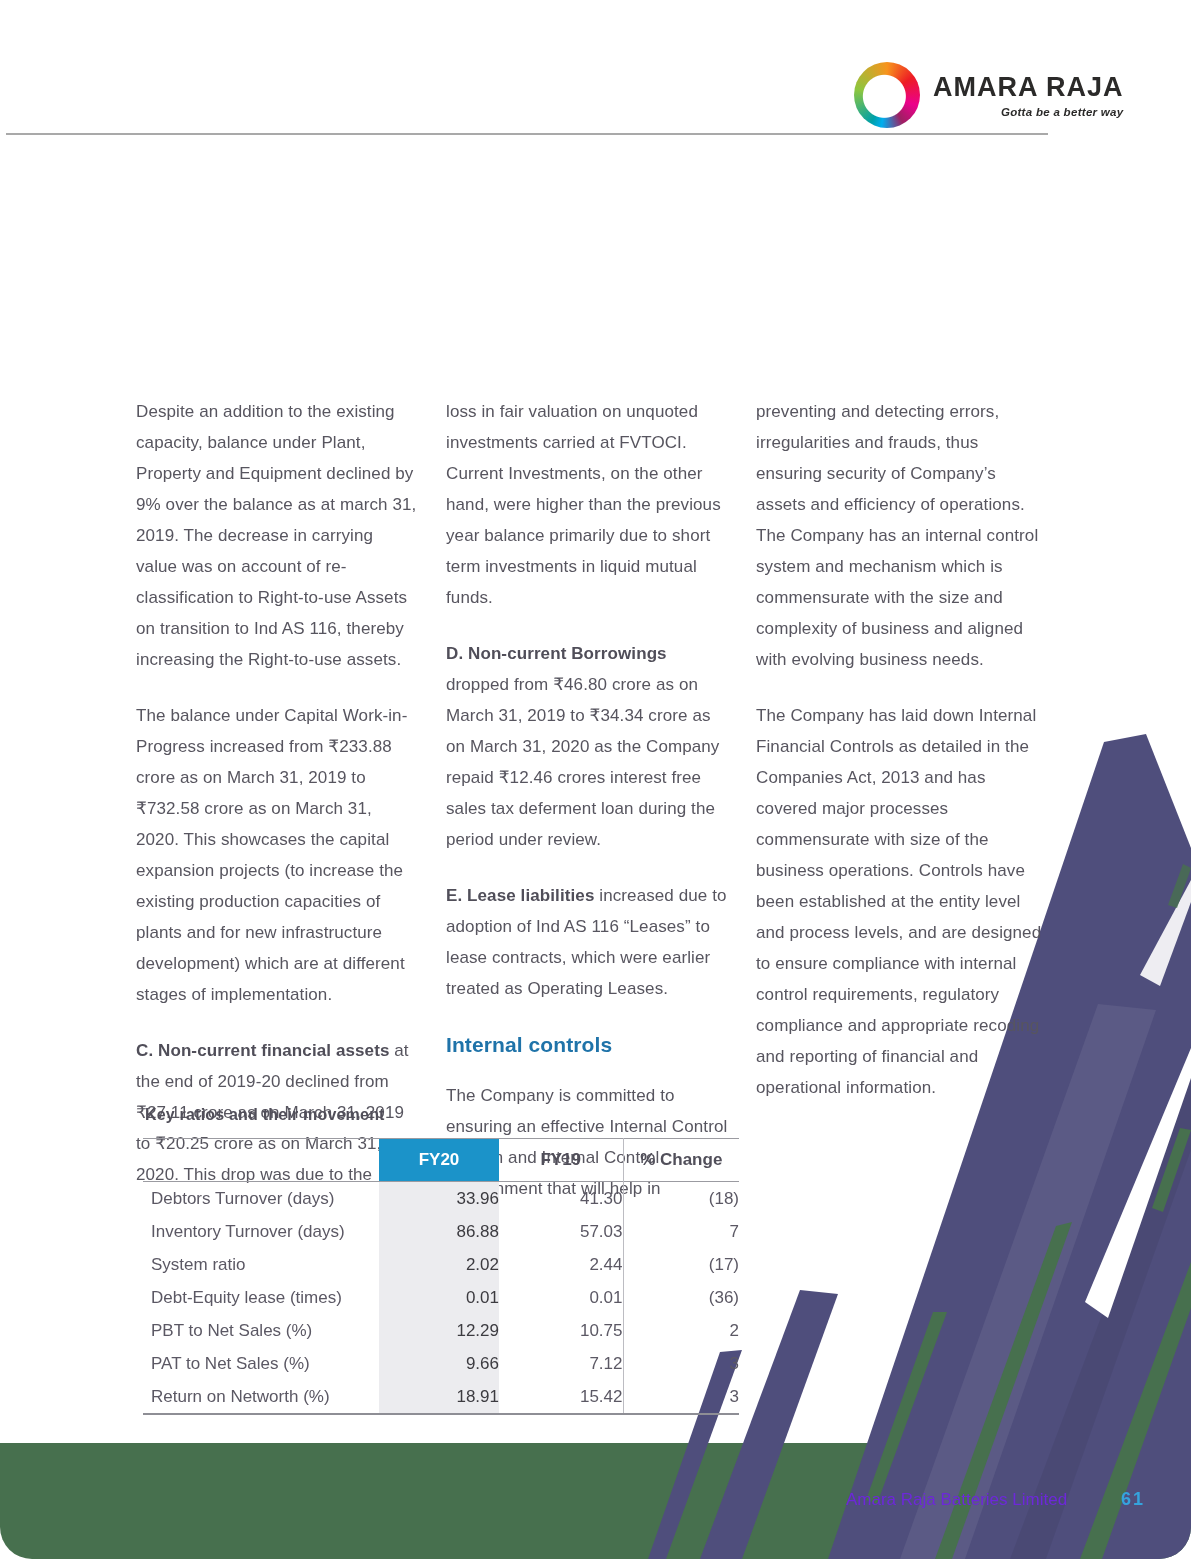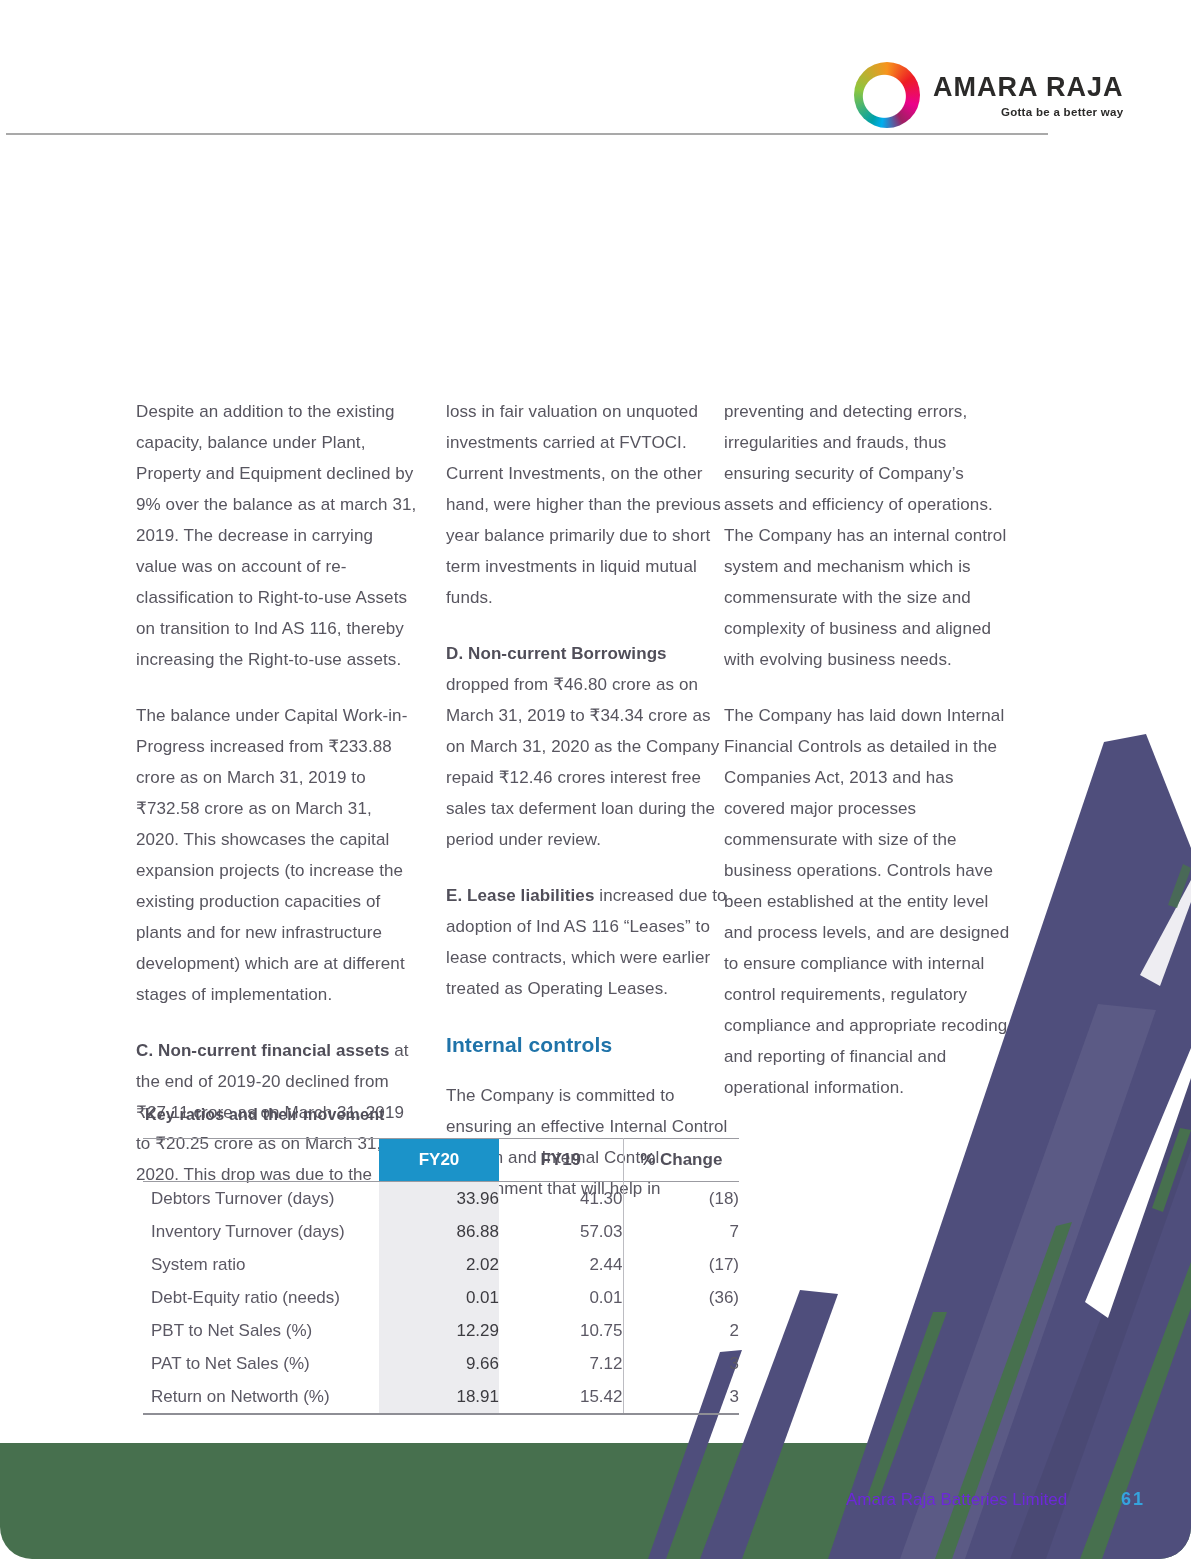--- a/index.html
+++ b/index.html
@@ -17,30 +17,30 @@
   
   .logo{position:absolute;top:62px;left:854px;display:flex;align-items:center;gap:13px;z-index:2;}
   .logo-mark{
     width:66px;height:66px;border-radius:50%;
     background:
       radial-gradient(circle at 46% 52%, #ffffff 0 21px, rgba(255,255,255,0) 22px),
       conic-gradient(from 210deg, #00a0a8, #8dc63f 70deg, #f7941d 150deg, #ed1c24 205deg, #ec008c 260deg, #9e1f63 300deg, #00aeef 340deg, #00a0a8);
   }
   .logo-text{display:flex;flex-direction:column;align-items:flex-end;}
   .brand{font-size:27px;font-weight:bold;color:#2b2a29;letter-spacing:1px;white-space:nowrap;}
-  .tagline{font-size:11.5px;font-weight:bold;color:#2b2a29;margin-top:3px;letter-spacing:0.3px;}
+  .tagline{font-size:11.5px;font-weight:bold;color:#2b2a29;margin-top:3px;letter-spacing:0.3px;font-style:italic;}
   .header-rule{position:absolute;top:133px;left:6px;width:1042px;height:2px;background:#a9a9a9;z-index:1;}
 
   
   .col{position:absolute;top:396px;font-size:17px;line-height:31px;color:#57555f;z-index:1;letter-spacing:0.1px;}
   .col p{margin:0 0 25px 0;}
   .col b{font-weight:bold;color:#504e59;}
   .col1{left:136px;width:282px;}
   .col2{left:446px;width:288px;}
-  .col3{left:724px;width:292px;}
+  .col3{left:756px;width:292px;}
   .subhead{font-size:21px;font-weight:bold;color:#1f73a9;margin:4px 0 20px 0;}
 
   
   .ratios{position:absolute;left:143px;top:1106px;width:596px;z-index:1;}
   .ratios h3{font-size:16px;font-weight:bold;color:#514f5a;margin:0 0 14px 2px;letter-spacing:0.2px;}
   table.kr{border-collapse:collapse;width:100%;font-size:17px;table-layout:fixed;}
   table.kr col.c-label{width:236px;}
   table.kr col.c-fy20{width:120px;}
   table.kr col.c-fy19{width:124px;}
   table.kr col.c-change{width:116px;}
@@ -137,21 +137,21 @@
             <td class="fy19">57.03</td>
             <td class="change">7</td>
           </tr>
           <tr>
             <td class="label">System ratio</td>
             <td class="fy20">2.02</td>
             <td class="fy19">2.44</td>
             <td class="change">(17)</td>
           </tr>
           <tr>
-            <td class="label">Debt-Equity ratio (needs)</td>
+            <td class="label">Debt-Equity lease (times)</td>
             <td class="fy20">0.01</td>
             <td class="fy19">0.01</td>
             <td class="change">(36)</td>
           </tr>
           <tr>
             <td class="label">PBT to Net Sales (%)</td>
             <td class="fy20">12.29</td>
             <td class="fy19">10.75</td>
             <td class="change">2</td>
           </tr>

